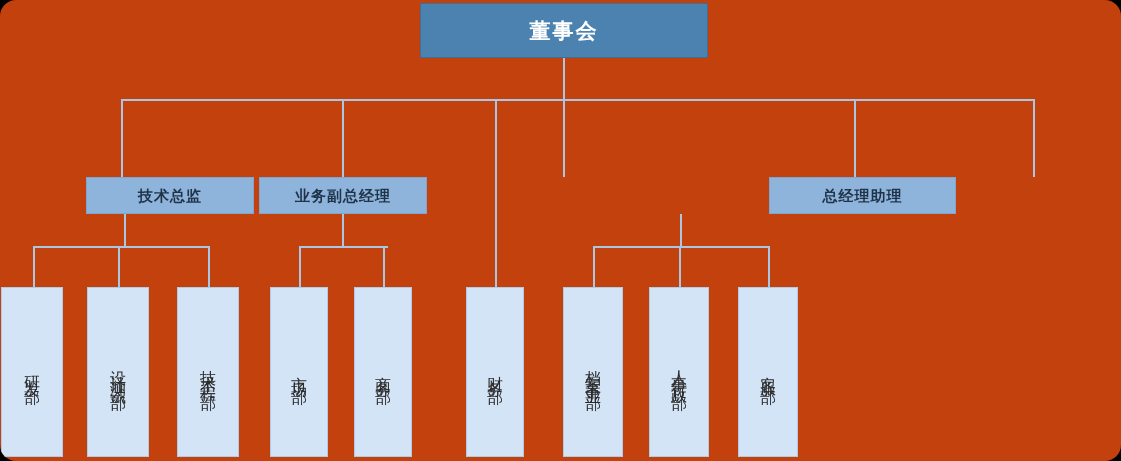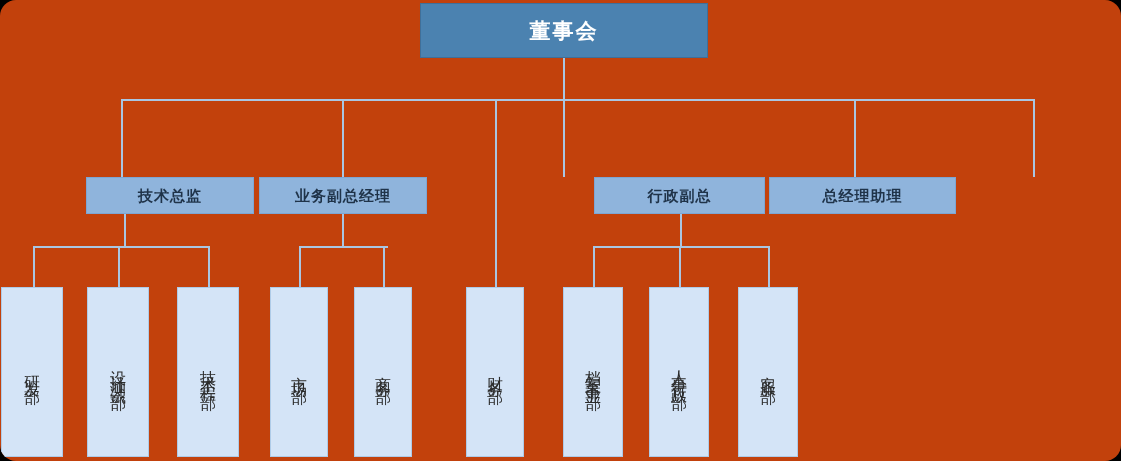--- a/index.html
+++ b/index.html
@@ -89,23 +89,20 @@
     <div class="conn v" style="left: 768px; top: 246px; height: 42px; background: rgb(169, 198, 227);"></div>
     <div class="node level-1" style="left: 420px; top: 3px; width: 288px; height: 55px;">
       <span>董事会</span>
     </div>
     <div class="node level-2" style="left: 41px; top: 177px; width: 168px; height: 37px; margin-left: 45px;">
       <span>技术总监</span>
     </div>
     <div class="node level-2" style="left: 259px; top: 177px; width: 168px; height: 37px;">
       <span>业务副总经理</span>
     </div>
-    <div class="node level-2" style="left: 594px; top: 177px; width: 171px; height: 37px;">
-      <span>行政副总</span>
-    </div>
     <div class="node level-2" style="left: 769px; top: 177px; width: 187px; height: 37px;">
       <span>总经理助理</span>
     </div>
     <div class="node level-3" style="left: 1px; top: 287px; width: 62px; height: 170px;">
       <span class="vlabel">研发部</span>
     </div>
     <div class="node level-3" style="left: 87px; top: 287px; width: 62px; height: 170px;">
       <span class="vlabel">设计测试部</span>
     </div>
     <div class="node level-3" style="left: 177px; top: 287px; width: 62px; height: 170px;">

